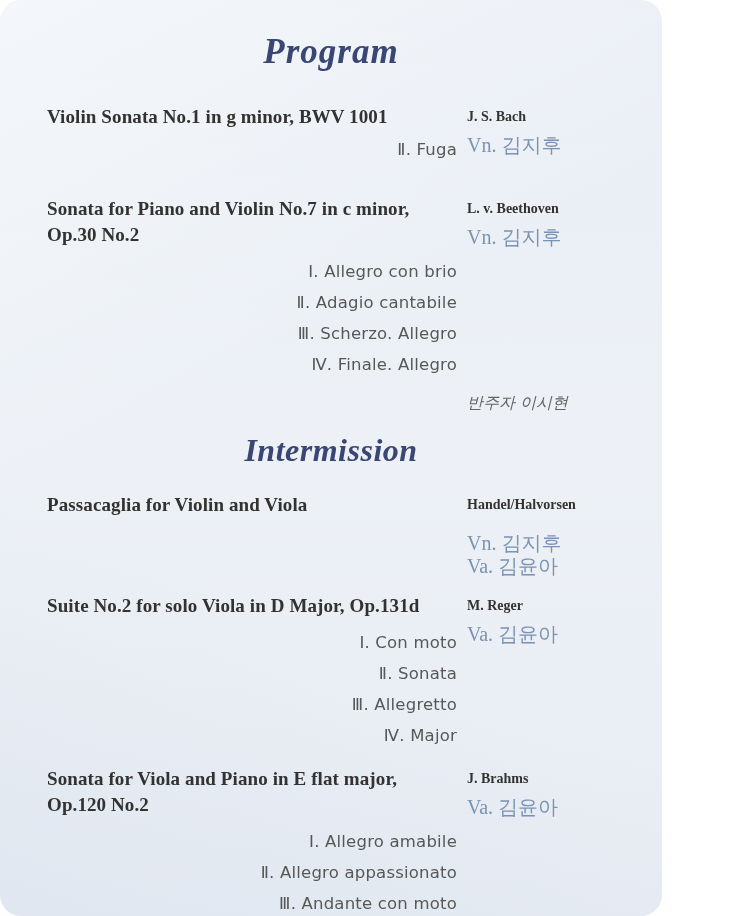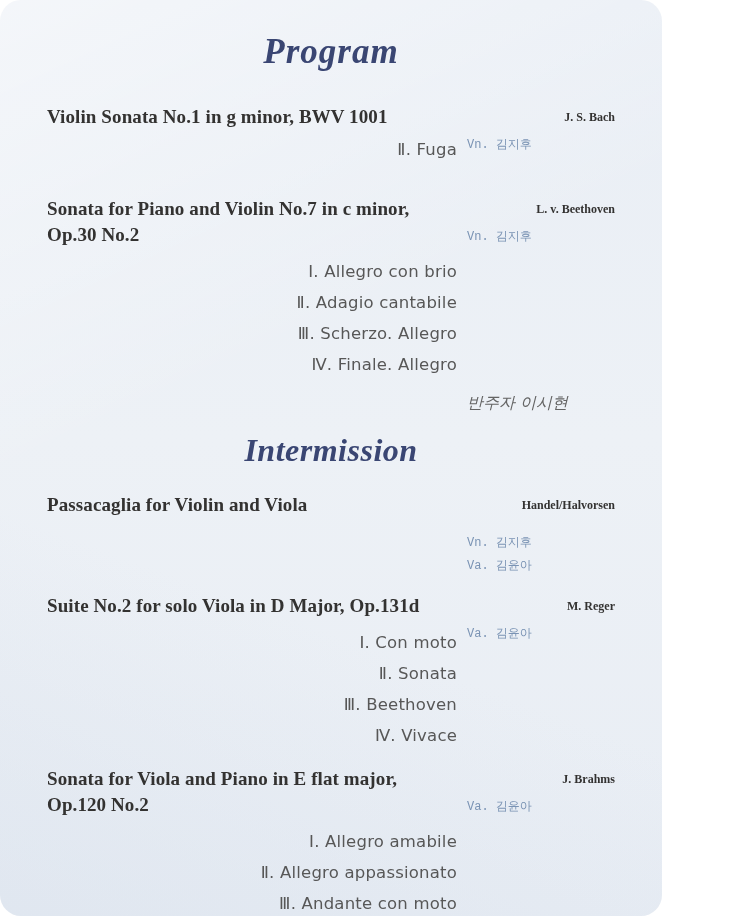--- a/index.html
+++ b/index.html
@@ -46,31 +46,30 @@
   .movements { margin-top: 8px; padding-left: 19px; text-align: right; }
   .movement {
     font-family: "DejaVu Sans", "Liberation Sans", sans-serif;
     font-size: 16.5px;
     color: #575757;
     line-height: 31px;
     letter-spacing: 0.2px;
   }
   .movements.tight .movement { line-height: 24px; }
   .composer {
-    font-size: 12px;
+    font-size: 14px;
     font-weight: bold;
     color: #333231;
     line-height: 26px;
-    text-align: right;
   }
   .performers { margin-top: 4px; }
   .performers.spaced { margin-top: 14px; }
   .performer {
-    font-family: Liberation Mono, monospace;
-    font-size: 12px;
+    font-family: Liberation Serif, serif;
+    font-size: 20px;
     color: #7a93b4;
     line-height: 23px;
   }
   .accompanist-row {
     display: flex;
     justify-content: flex-end;
   }
   .accompanist-row .slot { flex: 0 0 148px; width: 148px; }
   .accompanist {
     font-family: "DejaVu Sans", "Liberation Sans", sans-serif;
@@ -159,22 +158,22 @@
         </div>
       </div>
     </div>
 
     <div class="section sec-4">
       <div class="left">
         <div class="piece-title">Suite No.2 for solo Viola in D Major, Op.131d</div>
         <div class="movements">
           <div class="movement">Ⅰ. Con moto</div>
           <div class="movement">Ⅱ. Sonata</div>
-          <div class="movement">Ⅲ. Beethoven</div>
-          <div class="movement">Ⅳ. Vivace</div>
+          <div class="movement">Ⅲ. Allegretto</div>
+          <div class="movement">Ⅳ. Major</div>
         </div>
       </div>
       <div class="right">
         <div class="composer">M. Reger</div>
         <div class="performers">
           <div class="performer">Va. 김윤아</div>
         </div>
       </div>
     </div>
 

